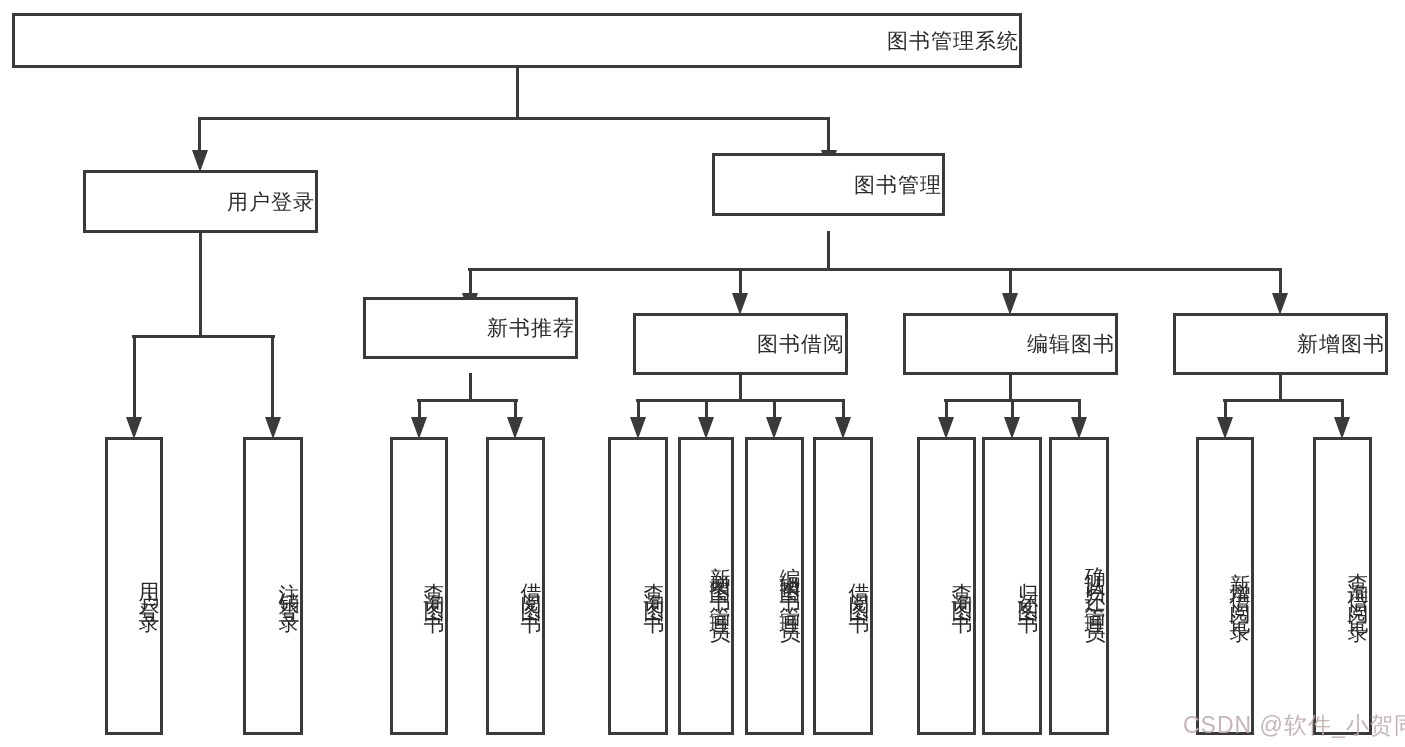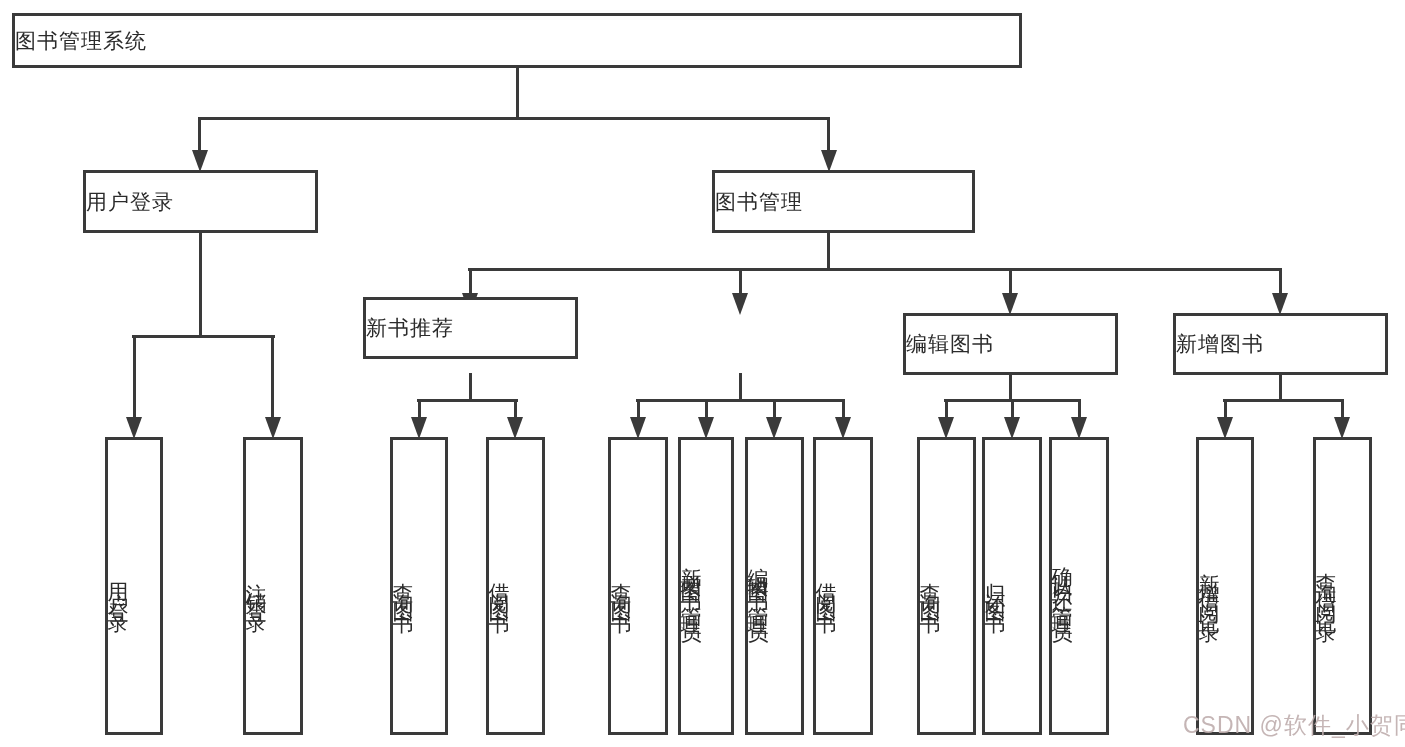--- a/index.html
+++ b/index.html
@@ -22,21 +22,21 @@
     border-top: 22px solid #3a3a3a;
   }
   
   .node {
     position: absolute;
     background: #ffffff;
     border: 3px solid #3a3a3a;
     box-sizing: border-box;
     display: flex;
     align-items: center;
-    justify-content: flex-start;
+    justify-content: flex-end;
     font-size: 21px;
     letter-spacing: 1px;
     z-index: 2;
   }
   .node .vt {
     writing-mode: vertical-rl;
     letter-spacing: 10px;
     font-size: 21px;
     line-height: 1;
   }
@@ -117,26 +117,29 @@
   <div class="ln" style="left:1341px;top:399px;width:3px;height:20px"></div>
   <div class="ah" style="left:1334px;top:417px"></div>
 
   <div class="node" style="left:12px;top:13px;width:1010px;height:55px">
     <span>图书管理系统</span>
   </div>
 
   <div class="node" style="left:83px;top:170px;width:235px;height:63px">
     <span>用户登录</span>
   </div>
-  <div class="node" style="left:712px;top:170px;width:263px;height:63px">
+  <div class="node" style="left:712px;top:153px;width:233px;height:63px">
     <span>图书管理</span>
   </div>
 
   <div class="node" style="left:363px;top:297px;width:215px;height:62px">
     <span>新书推荐</span>
+  </div>
+  <div class="node" style="left:633px;top:313px;width:215px;height:62px">
+    <span>图书借阅</span>
   </div>
   <div class="node" style="left:903px;top:313px;width:215px;height:62px">
     <span>编辑图书</span>
   </div>
   <div class="node" style="left:1173px;top:313px;width:215px;height:62px">
     <span>新增图书</span>
   </div>
 
   <div class="node" style="left:105px;top:437px;width:58px;height:298px">
     <span class="vt">用户登录</span>

